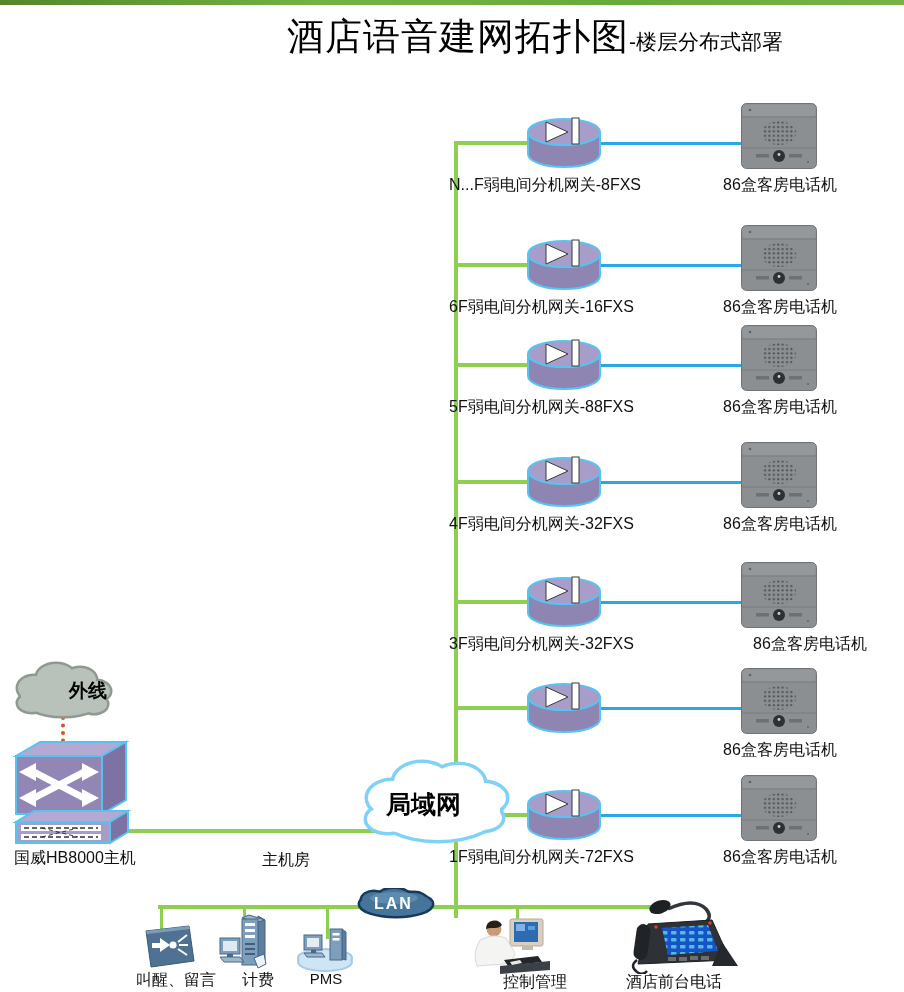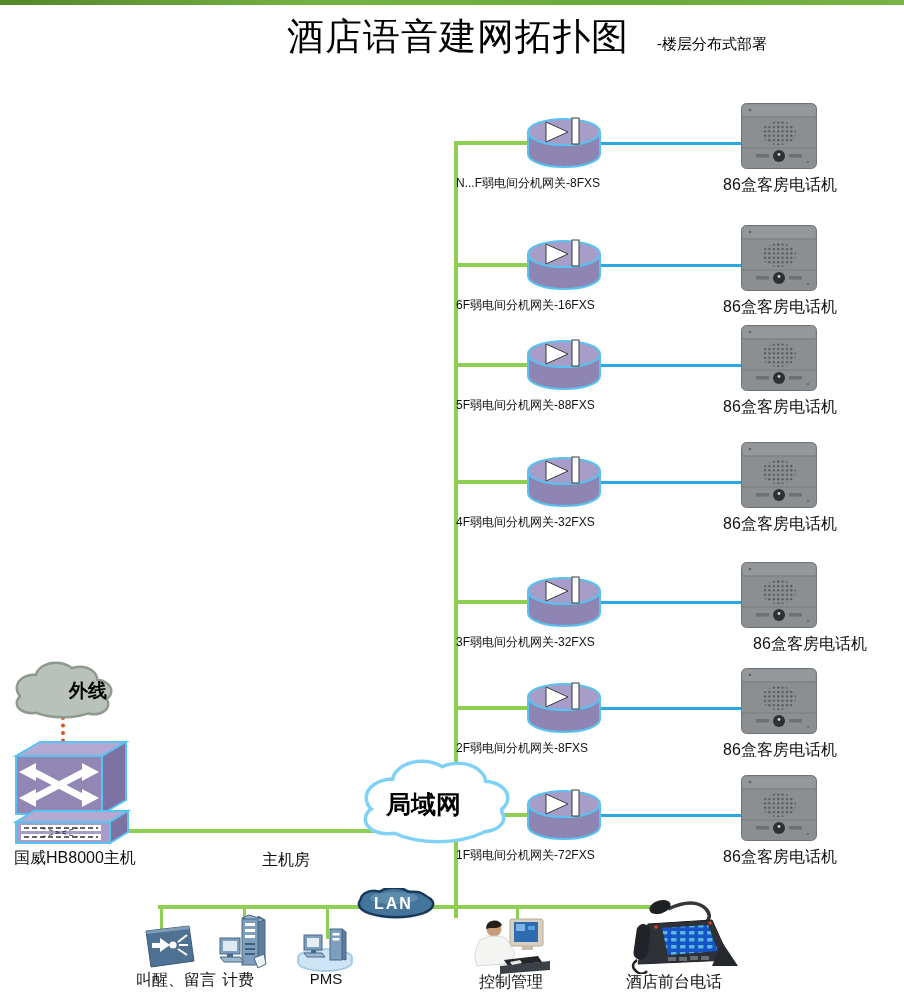--- a/index.html
+++ b/index.html
@@ -3,28 +3,28 @@
 <meta charset="utf-8">
 <style>
   html,body{margin:0;padding:0;background:#fff;}
   .canvas{position:relative;width:904px;height:992px;background:#fff;overflow:hidden;
           font-family:"Liberation Sans",sans-serif;color:#111;}
   .abs{position:absolute;}
   .topbar{left:0;top:0;width:904px;height:5px;
           background:linear-gradient(90deg,#55862a,#74b243 35%,#69a93a 70%,#79b246);z-index:5;}
   .title{left:287px;top:12px;white-space:nowrap;z-index:4;}
   .title .main{font-size:37px;letter-spacing:1px;color:#000;margin-top:40px;}
-  .title .sub{font-size:15px;color:#000;margin-left:28px;}
+  .title .sub{font-size:21px;color:#000;}
   .line{position:absolute;background:#8ece53;z-index:1;}
   .bline{position:absolute;background:#2ba7e1;z-index:1;}
   .dotline{position:absolute;width:0;border-left:4px dotted #d4551f;z-index:2;}
   .row{position:absolute;left:440px;width:430px;height:96px;z-index:2;}
   .gw{position:absolute;left:85px;top:13px;}
   .ph{position:absolute;left:301px;top:0;}
-  .gwlabel{position:absolute;left:16px;top:72px;font-size:12px;white-space:nowrap;text-align:center;}
+  .gwlabel{position:absolute;left:9px;top:72px;font-size:16px;white-space:nowrap;text-align:center;}
   .phlabel{position:absolute;left:265px;top:72px;width:150px;text-align:center;font-size:16px;white-space:nowrap;}
   .lbl{position:absolute;font-size:16px;white-space:nowrap;z-index:3;}
   .cloudtxt{position:absolute;z-index:3;color:#000;font-weight:bold;}
   svg{display:block;}
   .icon{position:absolute;z-index:2;}
 </style>
 </head>
 <body>
 
 <div class="canvas">
@@ -205,21 +205,20 @@
       <line x1="1" y1="14" x2="75" y2="14" stroke="#797d80"></line>
       <ellipse cx="38" cy="30" rx="17" ry="12" fill="url(#spk)"></ellipse>
       <line x1="1" y1="45" x2="75" y2="45" stroke="#797d80"></line>
       <circle cx="38" cy="53" r="6" fill="#2e3134"></circle>
       <circle cx="38" cy="51.5" r="1.4" fill="#cfd3d6"></circle>
       <rect x="15" y="51" width="13" height="3.5" fill="#6d7174"></rect>
       <rect x="48" y="51" width="13" height="3.5" fill="#6d7174"></rect>
       <circle cx="9" cy="7" r="1.3" fill="#5f6366"></circle>
       <circle cx="67" cy="59" r="1" fill="#5f6366"></circle>
     </svg>
-    <div class="gwlabel">2F弱电间分机网关-8FXS</div>
     <div class="phlabel">86盒客房电话机</div>
   </div>
 
   <div class="row" style="top:775px;">
     <svg class="gw" width="78" height="54" viewBox="0 0 78 54">
       <path d="M3 16 v22 a36 13 0 0 0 72 0 v-22" fill="#8f85b2" stroke="#58c3f0" stroke-width="2"></path>
       <ellipse cx="39" cy="16" rx="36" ry="13" fill="#a79dc8" stroke="#58c3f0" stroke-width="2"></ellipse>
       <polygon points="21,6 43,16 21,26" fill="#fff" stroke="#3a3a3a" stroke-width="1"></polygon>
       <rect x="47" y="2" width="7" height="26" fill="#fff" stroke="#3a3a3a" stroke-width="1"></rect>
     </svg>
@@ -348,21 +347,21 @@
     <rect x="27" y="21" width="10" height="3" fill="#fff"></rect>
     <line x1="27" y1="30" x2="37" y2="30" stroke="#3f5e80" stroke-width="2"></line>
     <line x1="27" y1="35" x2="37" y2="35" stroke="#3f5e80" stroke-width="2"></line>
     <line x1="27" y1="40" x2="37" y2="40" stroke="#3f5e80" stroke-width="2"></line>
     <polygon points="36,44 46,40 48,50 40,54" fill="#eef3f7" stroke="#44658a"></polygon>
     <rect x="2" y="24" width="20" height="16" fill="#7d9fbc" stroke="#48688a"></rect>
     <rect x="5" y="27" width="14" height="10" fill="#dfe9f1"></rect>
     <rect x="9" y="40" width="6" height="3" fill="#48688a"></rect>
     <polygon points="2,43 22,43 26,48 6,48" fill="#9db8cd" stroke="#48688a"></polygon>
   </svg>
-  <div class="lbl" style="left:222px;top:970px;width:52px;text-align:left;">计费</div>
+  <div class="lbl" style="left:222px;top:970px;width:52px;text-align:right;">计费</div>
 
   <svg class="icon" style="left:296px;top:926px;" width="58" height="46" viewBox="0 0 58 46">
     <g stroke="#a5cbe4" stroke-width="4" fill="#cde5f5">
       <ellipse cx="29" cy="36" rx="26" ry="8"></ellipse>
         <ellipse cx="12" cy="32" rx="9" ry="5"></ellipse>
       <ellipse cx="30" cy="30" rx="11" ry="6"></ellipse>
         <ellipse cx="46" cy="32" rx="9" ry="5"></ellipse>
     </g>
     <g fill="#cde5f5">
       <ellipse cx="29" cy="36" rx="26" ry="8"></ellipse>
@@ -387,21 +386,21 @@
     <rect x="46" y="8" width="9" height="7" fill="#7fb3e8"></rect>
     <rect x="58" y="10" width="7" height="4" fill="#58a0e0"></rect>
     <rect x="52" y="30" width="11" height="4" fill="#c4bbaa"></rect>
     <circle cx="24" cy="13" r="7.5" fill="#c79a78"></circle>
     <path d="M16,13 a8.5,8.5 0 0 1 16,-4 q-3,3.5 -8,3 q-5,-0.5 -8,1 z" fill="#241d18"></path>
     <path d="M10,24 q13,-7 26,-2 l9,15 q-2,9 -11,11 l-27,2 q-5,-13 3,-26 z" fill="#f4f4f2" stroke="#d9d9d5"></path>
     <polygon points="34,44 68,40 72,46 38,50" fill="#23262a"></polygon>
     <polygon points="30,50 80,45 80,54 30,58" fill="#3c4148"></polygon>
     <polygon points="40,46 50,44 52,47 42,49" fill="#e8e8e4"></polygon>
   </svg>
-  <div class="lbl" style="left:466px;top:972px;width:90px;text-align:center;">控制管理</div>
+  <div class="lbl" style="left:490px;top:972px;width:90px;text-align:center;">控制管理</div>
 
   <svg class="icon" style="left:626px;top:896px;" width="118" height="78" viewBox="0 0 118 78">
     <path d="M42,13 q26,-12 38,0 q7,8 -1,14" stroke="#33373b" stroke-width="3.5" fill="none"></path>
     <ellipse cx="34" cy="11" rx="11" ry="6.5" fill="#1e2124" transform="rotate(-18 34 11)"></ellipse>
     <polygon points="22,28 86,24 104,64 12,68" fill="#2e3236" stroke="#1b1e21"></polygon>
     <polygon points="36,32 82,29 92,55 42,59" fill="#1553c8"></polygon>
     <polygon points="36,32 82,29 92,55 42,59" fill="url(#keys)" opacity="0.9"></polygon>
     <g fill="#6a6f74">
       <rect x="42" y="61" width="8" height="4"></rect>
         <rect x="53" y="61" width="8" height="4"></rect>

